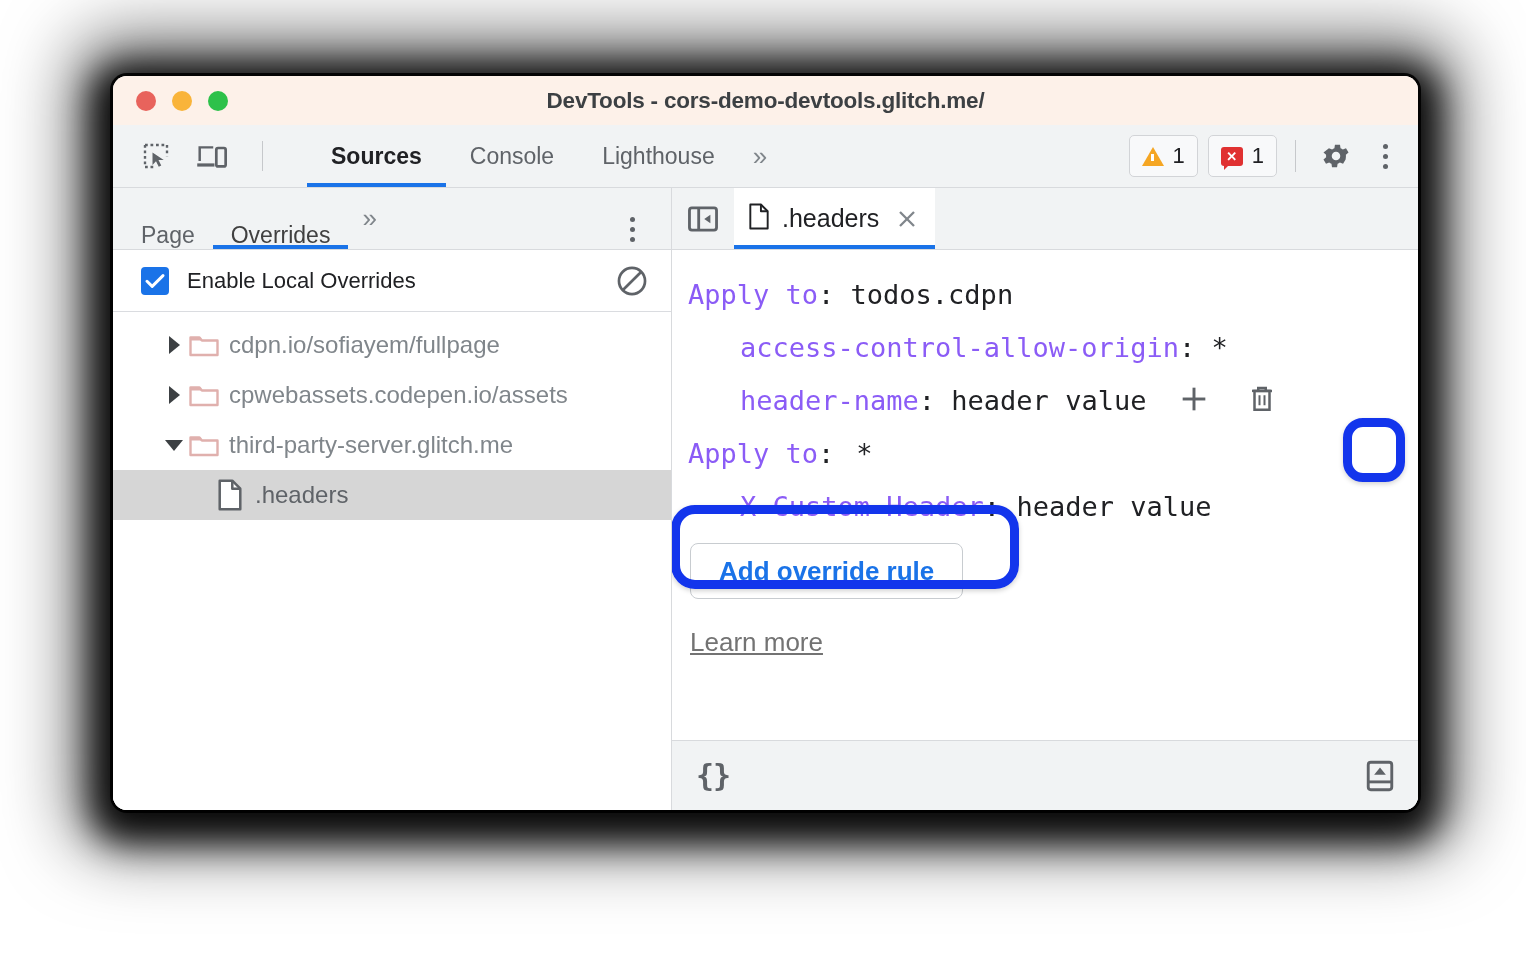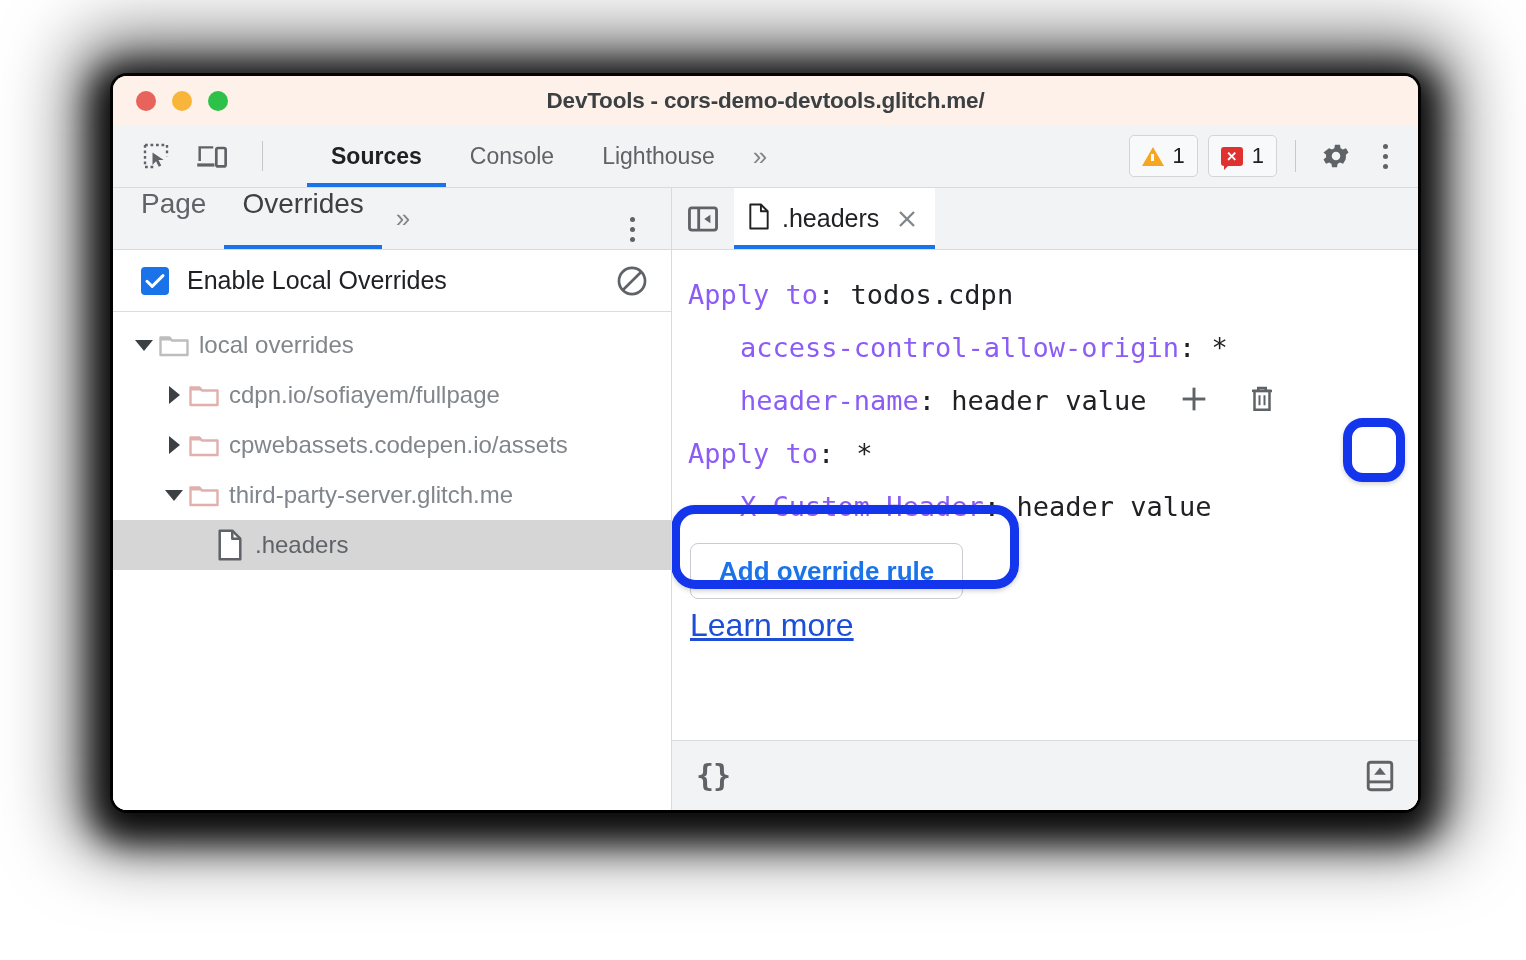--- a/index.html
+++ b/index.html
@@ -144,43 +144,43 @@
     min-height:0;
   }
   #left-tabs{
     height:61px;flex:0 0 auto;
     background:#f1f3f4;
     border-bottom:1px solid #d8dadd;
     display:flex;align-items:flex-end;
     position:relative;
   }
   .sub-tab{
-    height:61px;display:flex;align-items:flex-start;padding:0 18px;
-    font-size:28px;color:#5f6368;position:relative;box-sizing:border-box;
+    height:61px;display:flex;align-items:flex-end;padding:0 18px;
+    font-size:23px;color:#5f6368;position:relative;box-sizing:border-box;
   }
   .sub-tab:first-child{margin-left:10px;}
   .sub-tab.active{color:#404040;}
   .sub-tab.active::after{
     content:"";position:absolute;left:0;right:0;bottom:0;height:4px;background:#1a73e8;
   }
   #left-tabs .dots-vert{margin-left:auto;margin-right:22px;}
 
   #enable-row{
     height:61px;flex:0 0 auto;
     display:flex;align-items:center;
     border-bottom:1px solid #dadce0;
     padding:0 22px 0 28px;
   }
   .checkbox{
     width:28px;height:28px;border-radius:4px;background:#1a73e8;
     display:flex;align-items:center;justify-content:center;flex:0 0 auto;
   }
   .checkbox svg{display:block;}
   #enable-label{
-    font-size:25px;color:#202124;margin-left:18px;
+    font-size:22px;color:#202124;margin-left:18px;
   }
   #clear-icon{margin-left:auto;color:#5f6368;display:flex;}
 
   #tree{flex:1 1 auto;overflow:hidden;padding-top:8px;background:#fff;min-height:0;}
   .tree-row{
     height:50px;display:flex;align-items:center;
     font-size:24px;color:#80868b;white-space:nowrap;
   }
   .tree-row.selected{background:#d6d6d6;color:#5f6368;}
   .tw{
@@ -264,22 +264,22 @@
     border:1px solid #c8ccd0;
     border-radius:8px;
     background:#fff;
     color:#1a73e8;
     font-size:26px;font-weight:bold;
     font-family:"Liberation Sans",sans-serif;
     box-sizing:border-box;
   }
   #learn-more{
     display:inline-block;
-    margin-left:18px;margin-top:8px;
-    font-size:32px;color:#1d4ed8;
+    margin-left:18px;margin-top:28px;
+    font-size:26px;color:#737373;
     text-decoration:underline;
     font-family:"Liberation Sans",sans-serif;
   }
 
   #statusbar{
     height:69px;flex:0 0 auto;background:#f1f3f4;border-top:1px solid #d8dadd;
     display:flex;align-items:center;padding:0 22px 0 24px;
   }
   #brace{
     font-family:"DejaVu Sans Mono","Liberation Mono",monospace;
@@ -387,32 +387,20 @@
         <span id="clear-icon">
           <svg width="34" height="34" viewBox="0 0 24 24">
             <circle cx="12" cy="12" r="9.2" fill="none" stroke="#5f6368" stroke-width="1.9"></circle>
             <line x1="5.6" y1="18.4" x2="18.4" y2="5.6" stroke="#5f6368" stroke-width="1.9"></line>
           </svg>
         </span>
       </div>
 
       <div id="tree">
 
-        <div class="tree-row" style="padding-left:18px;">
-          <span class="tw open">
-              <i></i>
-            </span>
-          <span class="folder-ico">
-            <svg width="30" height="26" viewBox="0 0 30 26">
-              <path d="M1.5 5.5h9l2.4 3h15.6v14.5H1.5z" fill="none" stroke="#bdbdbd" stroke-width="2.4" stroke-linejoin="round"></path>
-              <path d="M1.5 5.5h9l2.4 3H1.5z" fill="#bdbdbd"></path>
-            </svg>
-          </span>
-          <span class="tree-label">local overrides</span>
-        </div>
 
         <div class="tree-row" style="padding-left:48px;">
           <span class="tw closed">
               <i></i>
             </span>
           <span class="folder-ico">
             <svg width="30" height="26" viewBox="0 0 30 26">
               <path d="M1.5 5.5h9l2.4 3h15.6v14.5H1.5z" fill="none" stroke="#e0b0ad" stroke-width="2.4" stroke-linejoin="round"></path>
               <path d="M1.5 5.5h9l2.4 3H1.5z" fill="#e0b0ad"></path>
             </svg>

